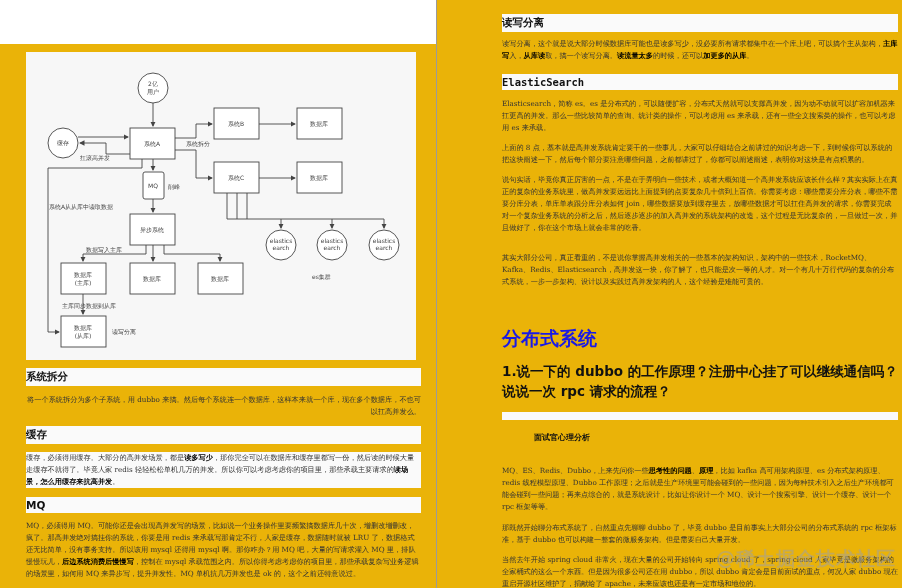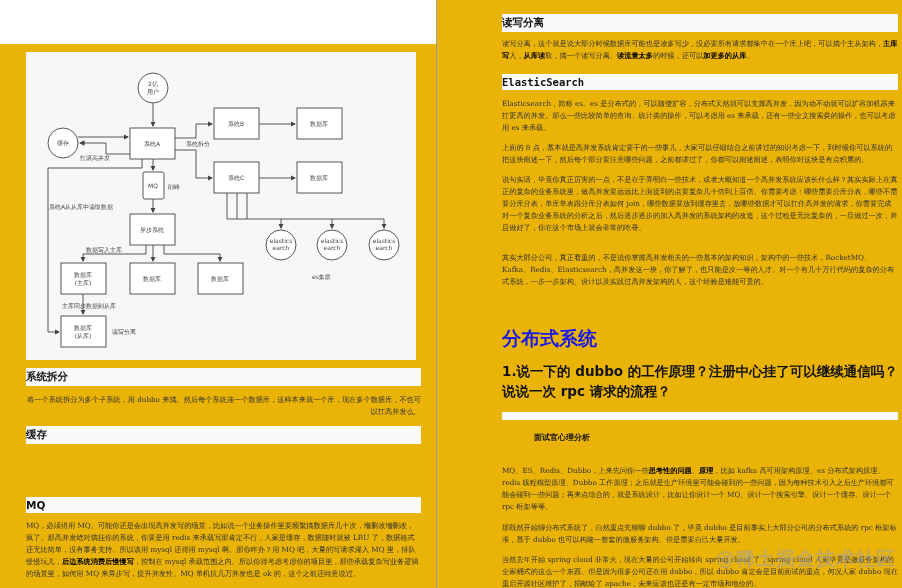--- a/index.html
+++ b/index.html
@@ -121,20 +121,21 @@
     </svg>
   </div>
 
   <div class="section" style="top:324px;">
     <div class="h3">系统拆分</div>
     <div class="p" style="margin-top:8px;text-align:right;">将一个系统拆分为多个子系统，用 dubbo 来搞。然后每个系统连一个数据库，这样本来就一个库，现在多个数据库，不也可以扛高并发么。</div>
   </div>
 
   <div class="section" style="top:382px;">
     <div class="h3">缓存</div>
+    <div class="p band" style="margin-top:8px;"><span>缓存，必须得用缓存。大部分的高并发场景，都是</span><b>读多写少</b><span>，那你完全可以在数据库和缓存里都写一份，然后读的时候大量走缓存不就得了。毕竟人家 redis 轻轻松松单机几万的并发。所以你可以考虑考虑你的项目里，那些承载主要请求的</span><b>读场景，怎么用缓存来抗高并发</b><span>。</span></div>
   </div>
 
   <div class="section" style="top:453px;">
     <div class="h3">MQ</div>
     <div class="p" style="margin-top:7px;"><span>MQ，必须得用 MQ。可能你还是会出现高并发写的场景，比如说一个业务操作里要频繁搞数据库几十次，增删改增删改，疯了。那高并发绝对搞挂你的系统，你要是用 redis 来承载写那肯定不行，人家是缓存，数据随时就被 LRU 了，数据格式还无比简单，没有事务支持。所以该用 mysql 还得用 mysql 啊。那你咋办？用 MQ 吧，大量的写请求灌入 MQ 里，排队慢慢玩儿，</span><b>后边系统消费后慢慢写</b><span>，控制在 mysql 承载范围之内。所以你得考虑考虑你的项目里，那些承载复杂写业务逻辑的场景里，如何用 MQ 来异步写，提升并发性。MQ 单机抗几万并发也是 ok 的，这个之前还特意说过。</span></div>
   </div>
 
   <div class="section" style="top:557px;">
     <div class="h3">分库分表</div>
     <div class="p" style="margin-top:8px;">分库分表，可能到了最后数据库层面还是免不了抗高并发的要求，好吧，那么就将一个数据库拆分为多个库，</div>

